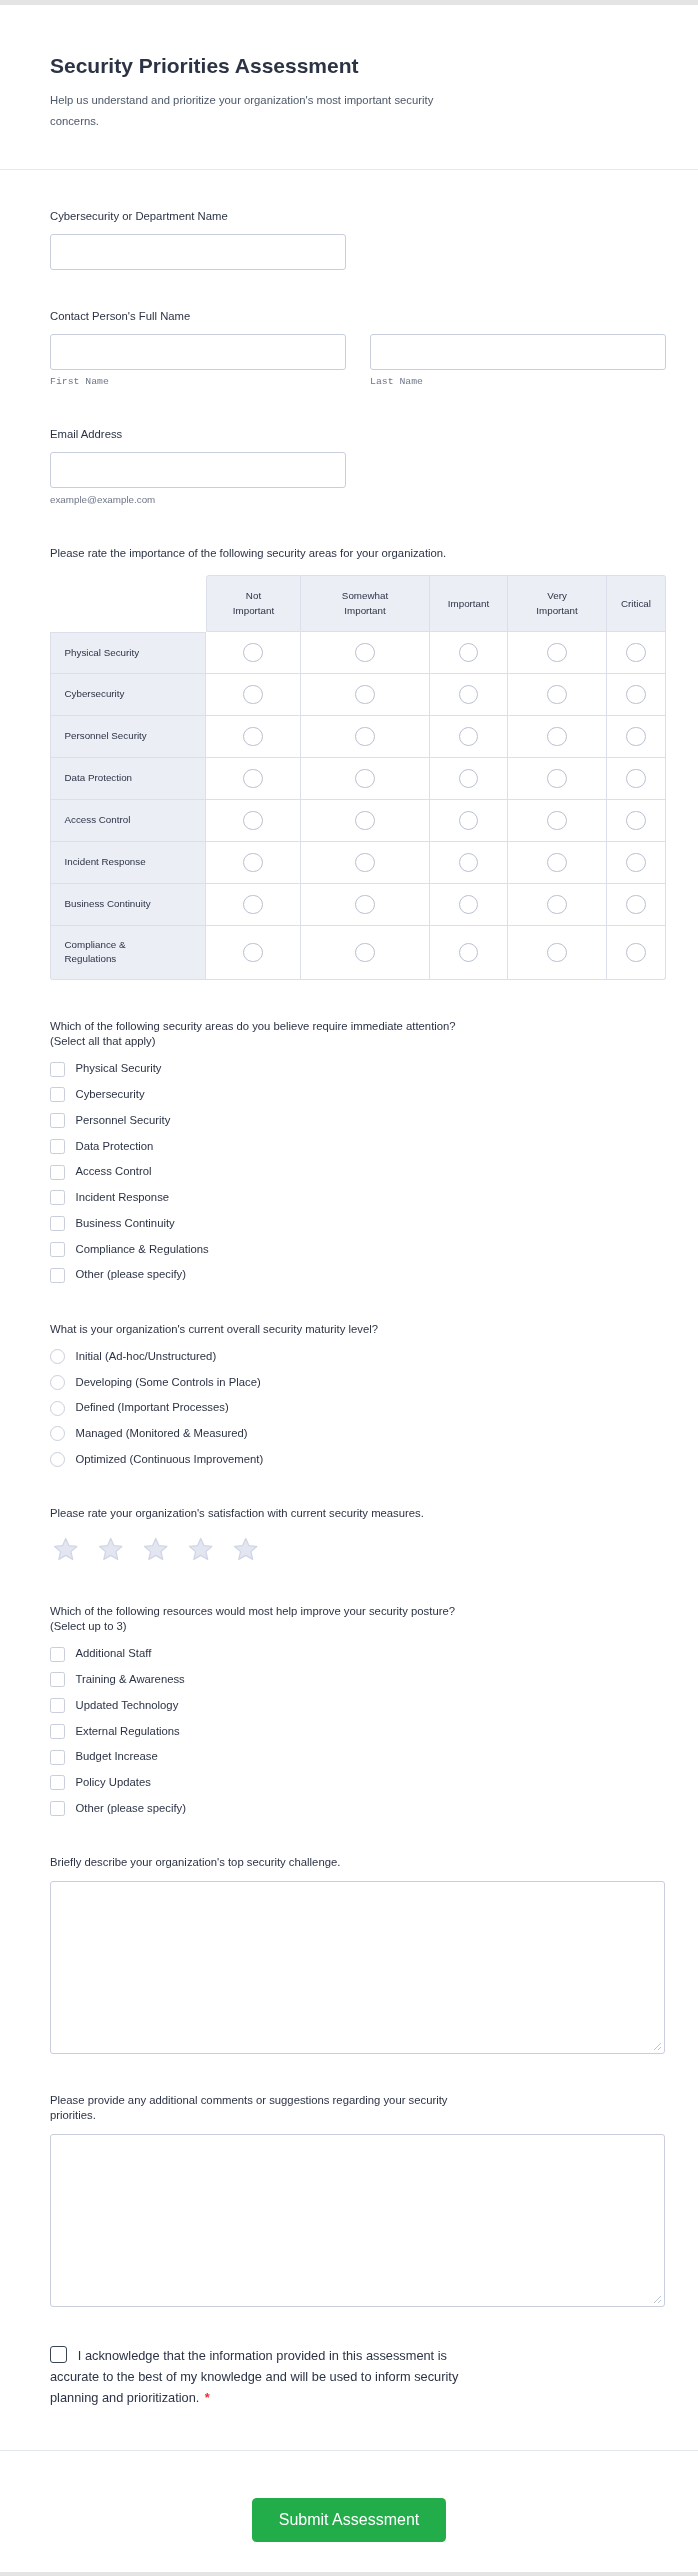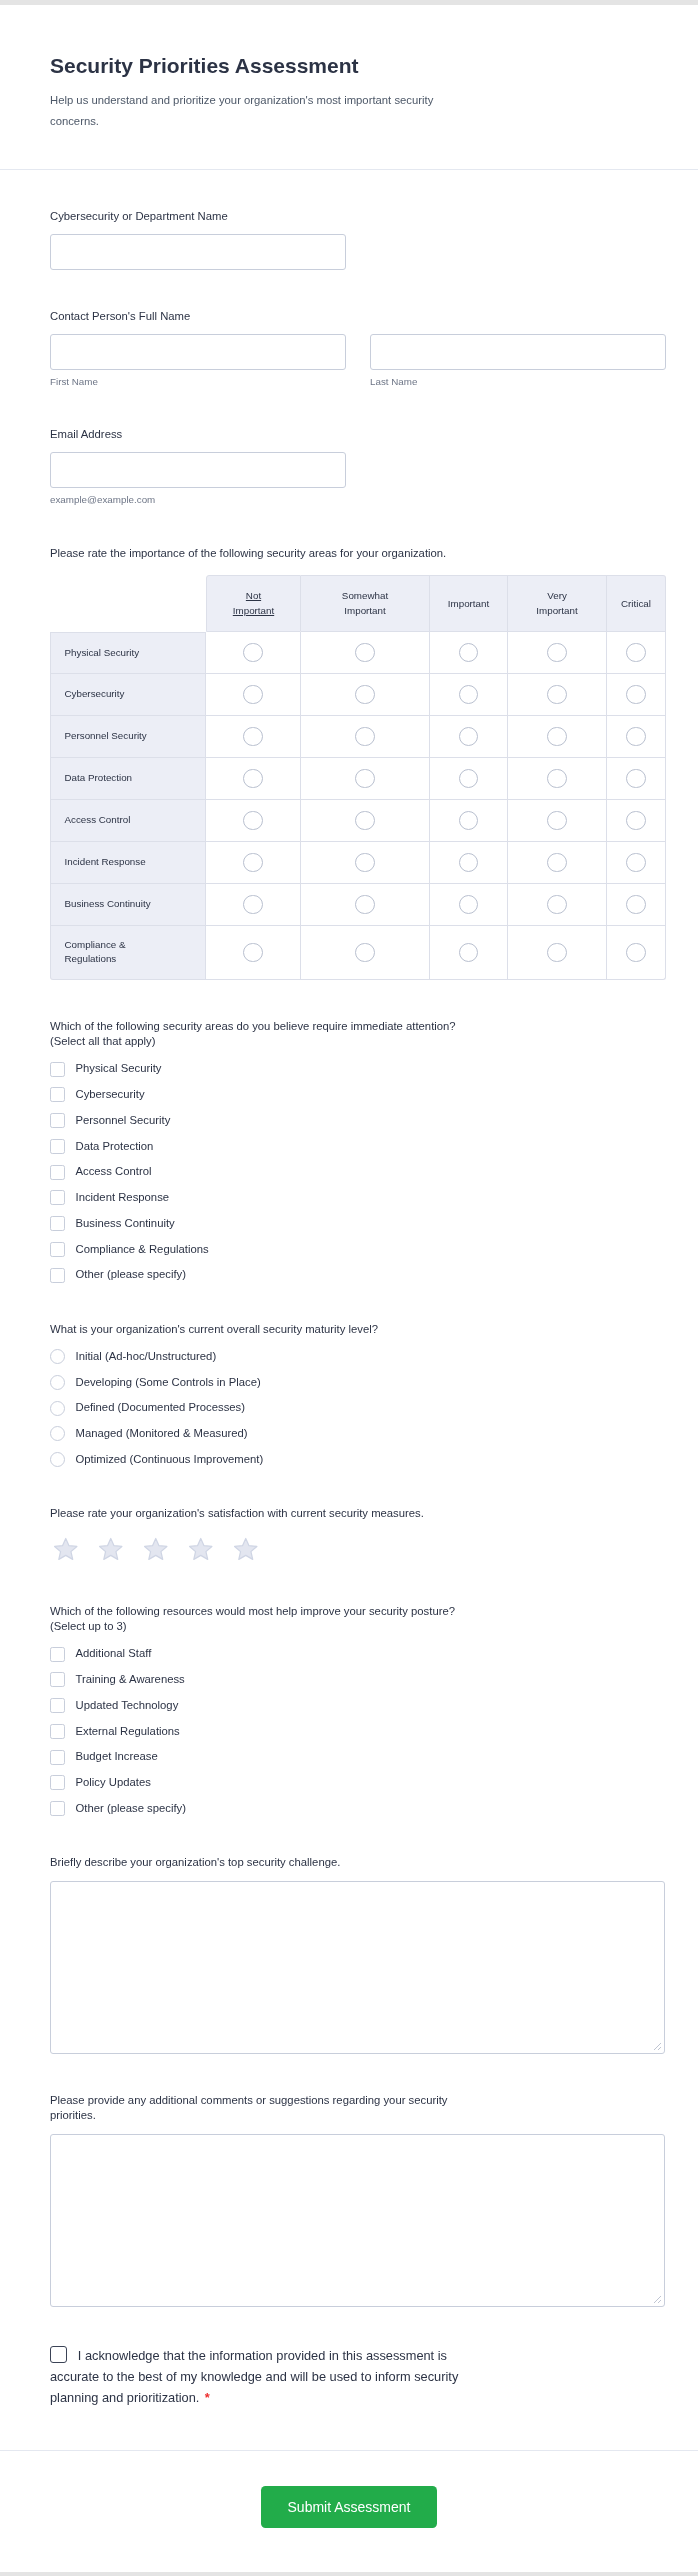--- a/index.html
+++ b/index.html
@@ -29,33 +29,33 @@
   .page-title{font-size:21px;font-weight:700;line-height:1.2;margin:12px 0 12px;color:var(--label-text);}
   .page-subtitle{font-size:11.3px;line-height:1.9;margin:0 0 36px;color:var(--body-text);white-space:pre-line;}
   hr.rule{border:none;border-top:0.8px solid var(--divider);margin:0;}
   .q{margin-top:39px;}
   .q-label{font-size:11.3px;font-weight:500;line-height:1.35;color:var(--label-text);margin:0 0 9.8px;white-space:pre-line;}
   .text-input{
     display:block;width:296px;height:36px;border:0.8px solid var(--input-border);
     border-radius:3px;background:#fff;padding:0 9px;font:inherit;color:var(--label-text);outline:none;
   }
   .dual-row{display:flex;gap:24px;}
-  .dual-col{width:296px;}
+  .dual-col{width:296px;font-family:Liberation Mono, monospace;}
   .sublabel{font-size:9.8px;color:var(--sublabel-text);margin-top:6px;line-height:1.3;}
   
   .matrix{display:grid;grid-template-columns:156px 95px 129px 78px 99px 59px;width:615px;margin-top:13.5px;}
   .mx-corner{background:transparent;}
   .mx-h{
     background:var(--table-header-bg);border-top:0.8px solid var(--table-border);
     border-bottom:0.8px solid var(--table-border);border-right:0.8px solid var(--table-border);
     display:flex;align-items:center;justify-content:center;text-align:center;
     font-size:9.8px;line-height:1.55;color:var(--label-text);white-space:pre-line;
     min-height:57px;padding:7.5px 4.5px;
   }
-  .mx-h.c-first{border-left:0.8px solid var(--table-border);border-top-left-radius:3px;text-decoration:underline;}
+  .mx-h.c-first{border-left:0.8px solid var(--table-border);border-top-left-radius:3px;}
   .mx-h.c-last{border-top-right-radius:3px;}
   .mx-rl{
     background:var(--table-header-bg);border-left:0.8px solid var(--table-border);
     border-right:0.8px solid var(--table-border);border-bottom:0.8px solid var(--table-border);
     display:flex;align-items:center;font-size:9.8px;line-height:1.5;color:var(--label-text);
     padding:7.5px 9px 7.5px 13.5px;white-space:pre-line;min-height:42px;
   }
   .mx-rl.r-first{border-top:0.8px solid var(--table-border);}
   .mx-rl.r-last{border-bottom-left-radius:3px;min-height:54px;}
   .mx-c{
@@ -91,22 +91,22 @@
   .ack-box{
     display:inline-block;vertical-align:-3px;width:17.3px;height:17.3px;border:1.5px solid #3b4356;
     border-radius:3px;background:#fff;margin-right:10.5px;cursor:pointer;
   }
   .ack-text{white-space:pre-line;}
   .req-star{color:var(--asterisk-red);font-weight:700;margin-left:5.3px;}
   
   hr.footer-rule{border:none;border-top:0.8px solid var(--divider);margin:42px 0 0;}
   .footer{padding:35px 0 0;}
   .submit-btn{
-    display:block;margin:0 auto;border:none;border-radius:4.5px;background:var(--accent-green);
-    color:#fff;font-family:inherit;font-size:14px;font-weight:500;padding:12.8px 27px;cursor:pointer;
+    display:block;margin:12px auto;border:none;border-radius:4.5px;background:var(--accent-green);
+    color:#fff;font-family:inherit;font-size:16px;font-weight:500;padding:12.8px 27px;cursor:pointer;
   }
 </style>
 </head>
 <body>
 
 <div class="edge-strip top"></div>
 
 <div class="pad header-block">
   <h1 class="page-title">Security Priorities Assessment</h1>
   <p class="page-subtitle">Help us understand and prioritize your organization's most important security
@@ -343,21 +343,21 @@
       <div class="opt">
           <span class="opt-radio"></span>
           <span class="opt-text">Initial (Ad-hoc/Unstructured)</span>
         </div>
       <div class="opt">
           <span class="opt-radio"></span>
           <span class="opt-text">Developing (Some Controls in Place)</span>
         </div>
       <div class="opt">
           <span class="opt-radio"></span>
-          <span class="opt-text">Defined (Documented Processes)</span>
+          <span class="opt-text">Defined (Important Processes)</span>
         </div>
       <div class="opt">
           <span class="opt-radio"></span>
           <span class="opt-text">Managed (Monitored &amp; Measured)</span>
         </div>
       <div class="opt">
           <span class="opt-radio"></span>
           <span class="opt-text">Optimized (Continuous Improvement)</span>
         </div>
     </div>

